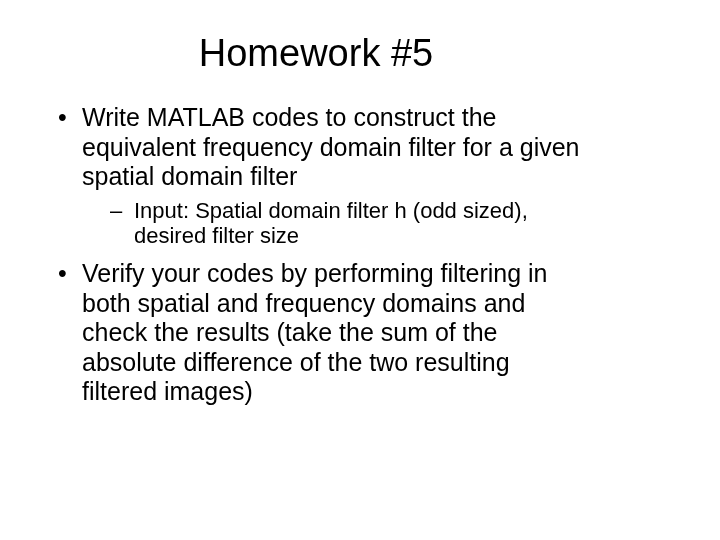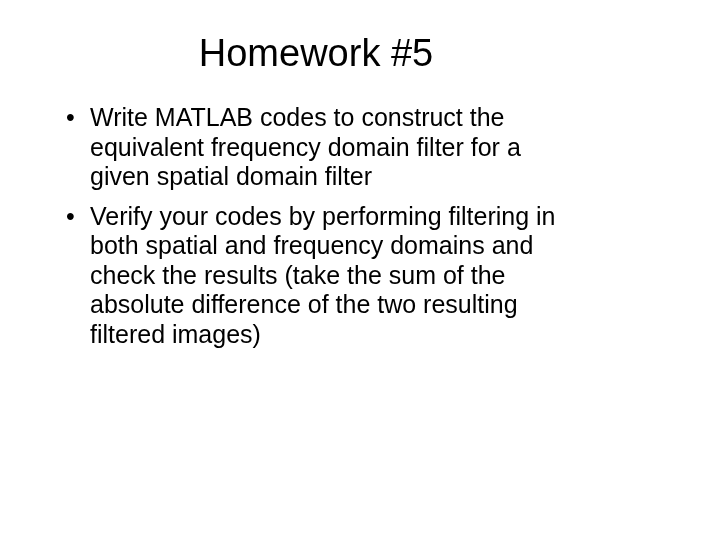--- a/index.html
+++ b/index.html
@@ -18,21 +18,21 @@
     padding: 24px 64px 48px 48px;
   }
   .title {
     text-align: center;
     font-size: 38px;
     font-weight: 400;
     margin: 8px 0 28px 0;
   }
   ul.top {
     list-style: none;
-    margin: 12px;
+    margin: 4px;
     padding: 0;
   }
   ul.top > li {
     position: relative;
     padding-left: 30px;
     font-size: 25px;
     line-height: 1.18;
     margin-bottom: 10px;
   }
   ul.top > li::before {
@@ -67,19 +67,20 @@
 </head>
 <body>
 
 <div class="slide">
   <h1 class="title">Homework #5</h1>
 
   <ul class="top">
     <li>
       <span>Write MATLAB codes to construct the equivalent frequency domain filter for a given spatial domain filter</span>
       <ul class="sub">
+        <li>Input: Spatial domain filter h (odd sized), desired filter size</li>
       </ul>
     </li>
     <li>
       <span>Verify your codes by performing filtering in both spatial and frequency domains and check the results (take the sum of the absolute difference of the two resulting filtered images)</span>
     </li>
   </ul>
 </div>
 
 </body></html>

